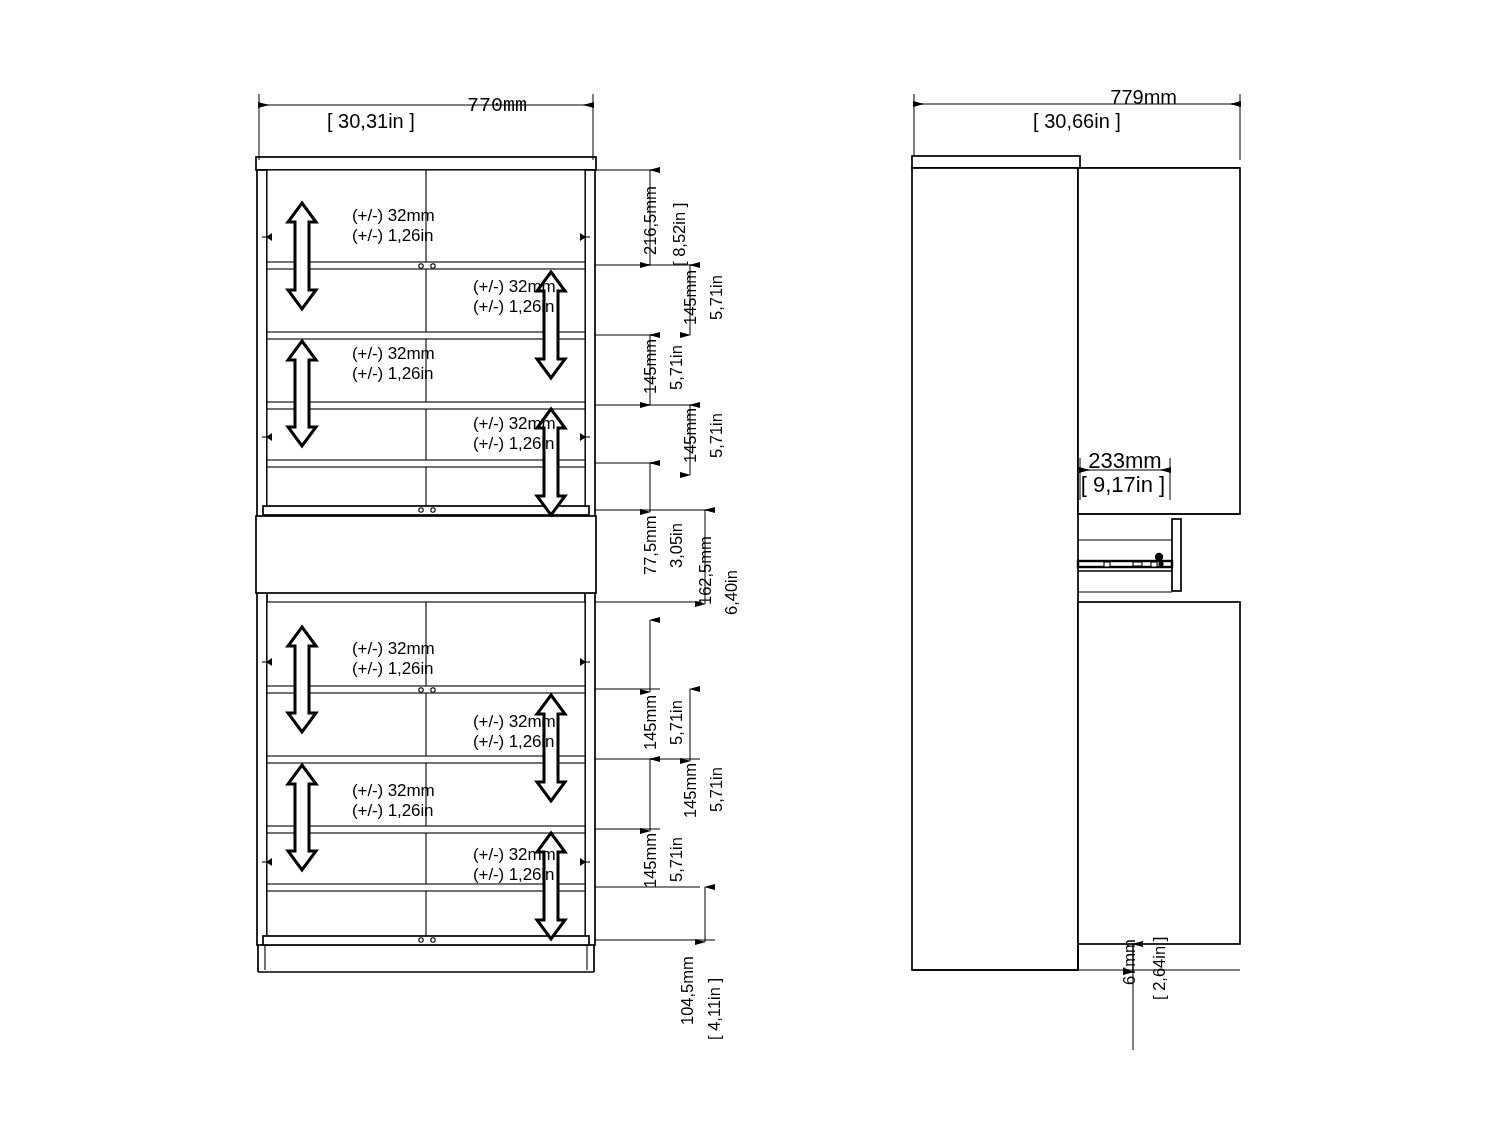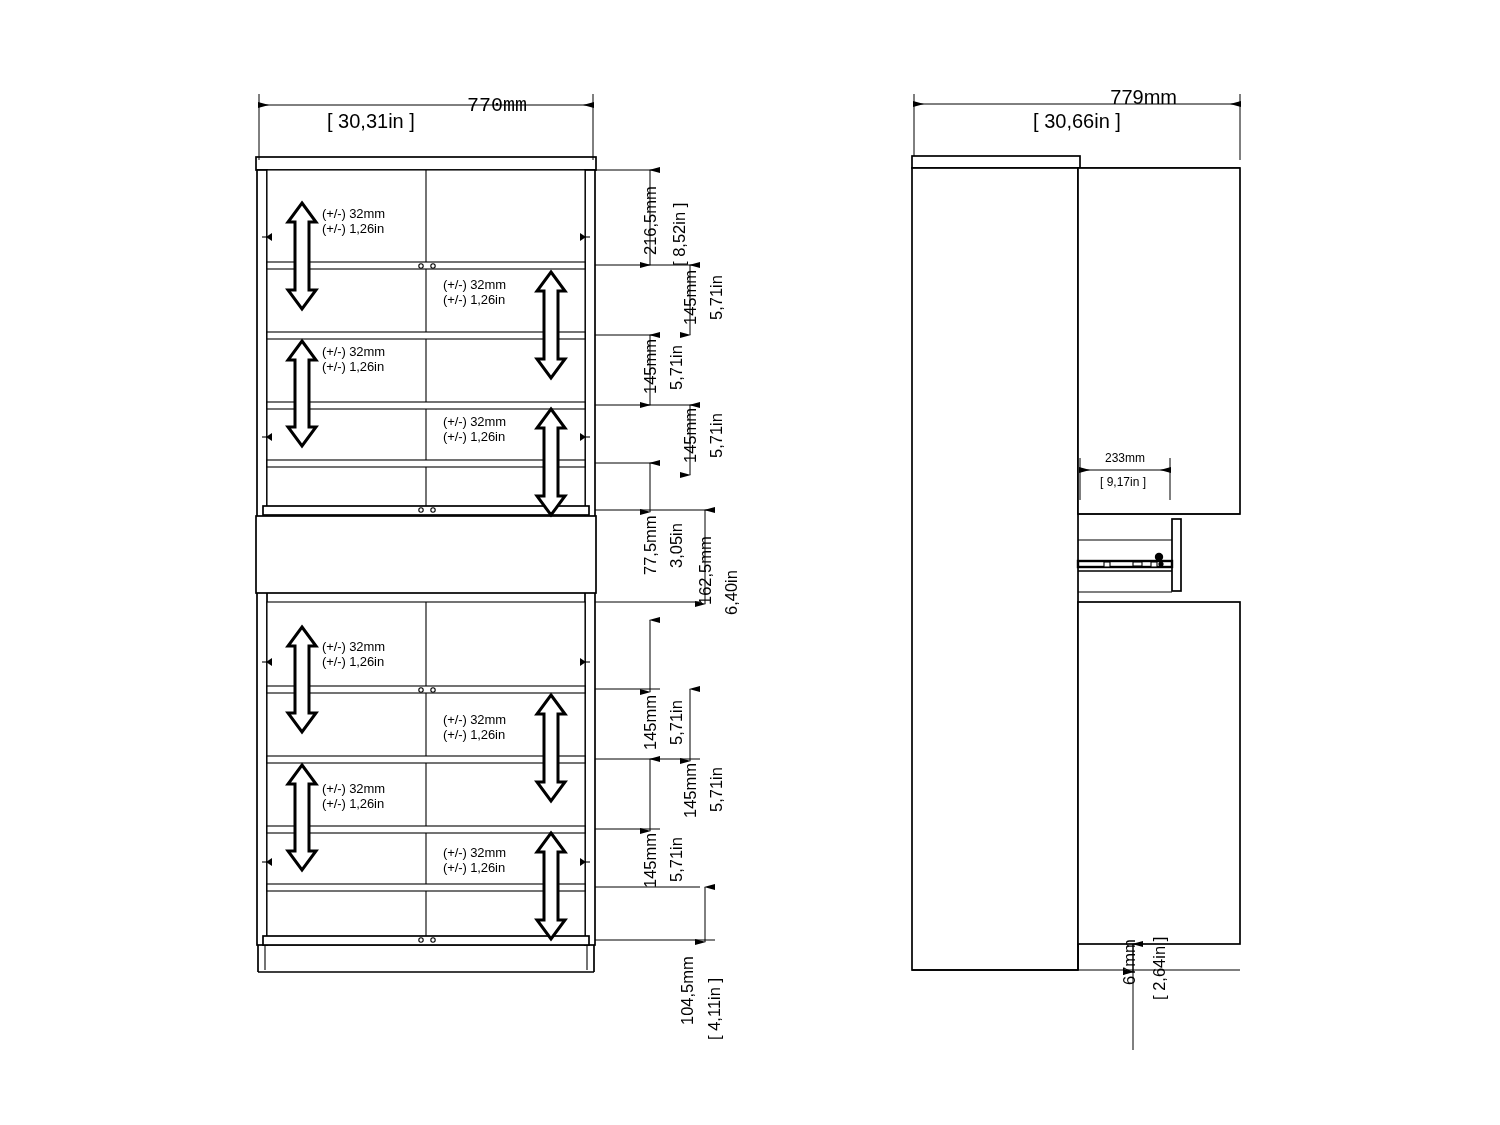--- a/index.html
+++ b/index.html
@@ -29,25 +29,26 @@
   }
   .ln { stroke: #000; fill: none; }
   .thin { stroke-width: 1.1; }
   .med  { stroke-width: 1.7; }
   .thick{ stroke-width: 2.4; }
   .dimln { stroke: #000; stroke-width: 1.0; fill: none; }
   .arrowfill { fill: #000; }
   .arrowshape { fill: #ffffff; stroke: #000; stroke-width: 3.0; stroke-linejoin: miter; }
   .panelfill { fill: #ffffff; }
   .tol {
-    font-size: 13px;
+    font-size: 17px;
     letter-spacing: -0.1px;
+    margin-left: 30px;
   }
   .dimtxt {
-    font-size: 12px;
+    font-size: 22px;
   }
   .dimtxt-big {
     font-size: 20px;
   }
   .vtxt { font-size: 16.5px; }
 </style>
 </head>
 <body>
 
 <div id="sheet">

